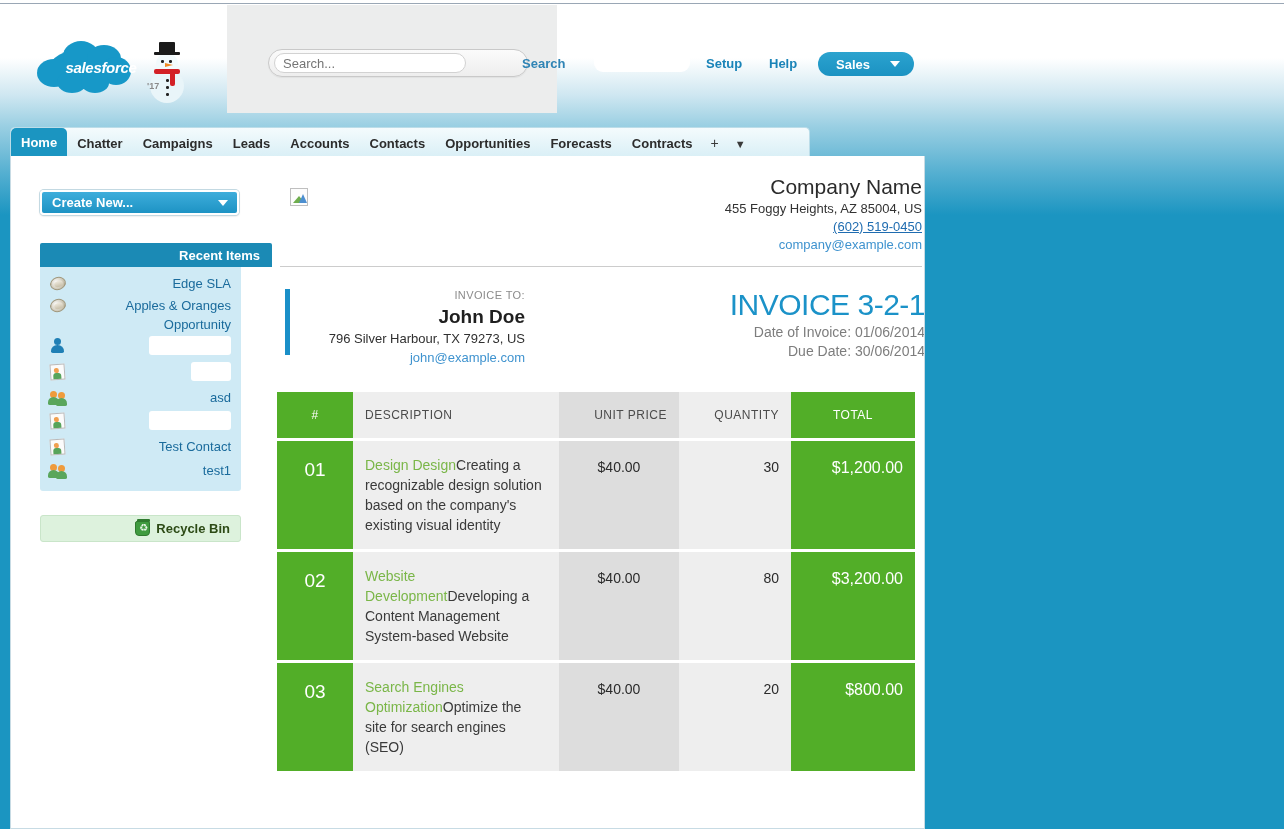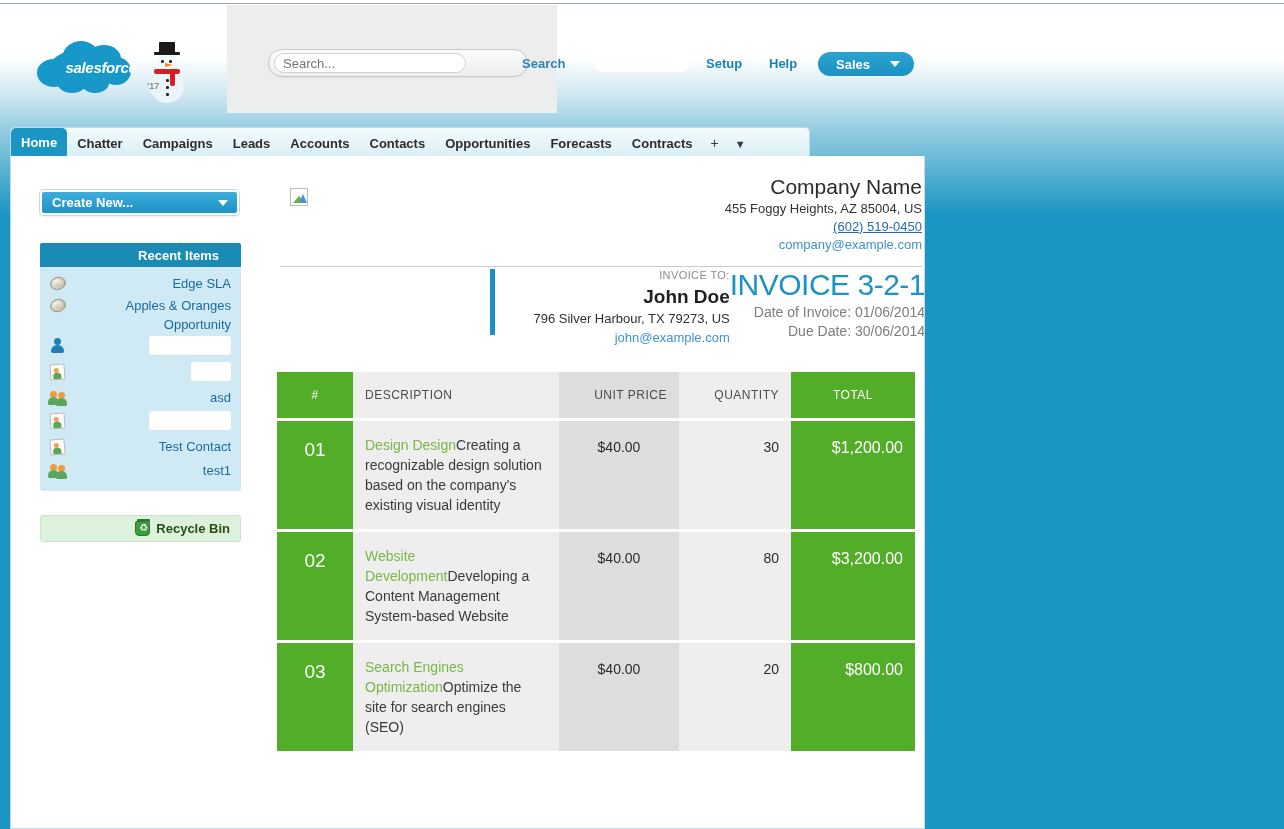--- a/index.html
+++ b/index.html
@@ -158,24 +158,24 @@
     color:#fff; font-size:13px; font-weight:bold;
     display:flex; align-items:center; cursor:pointer; position:relative;
   }
   .create-new .lbl { margin-left:10px; }
   .create-new .chev {
     position:absolute; right:9px; top:8px; width:0; height:0;
     border-left:5px solid transparent; border-right:5px solid transparent;
     border-top:6px solid #fff;
   }
   .ri-head {
-    margin-top:28px; width:201px; height:24px; background:#1b8ab5;
+    margin-top:28px; width:232px; height:24px; background:#1b8ab5;
     color:#fff; font-size:13px; font-weight:bold;
     display:flex; align-items:center; justify-content:flex-end;
-    padding-right:22px; border-radius:2px 2px 0 0; cursor:pointer;
+    padding-right:12px; border-radius:2px 2px 0 0; cursor:pointer;
   }
   .ri-body {
     width:201px; background:#cfeaf5; padding:6px 0 8px 0;
     border-radius:0 0 3px 3px;
   }
   .ri-item {
     display:flex; align-items:flex-start; min-height:22px;
     padding:1px 10px 1px 10px; cursor:pointer;
   }
   .ri-icon { width:22px; flex:0 0 22px; padding-top:2px; }
@@ -263,21 +263,21 @@
     content:""; position:absolute; left:8px; bottom:2px; width:0; height:0;
     border-left:4px solid transparent; border-right:4px solid transparent;
     border-bottom:9px solid #4d8fd0;
   }
   .co-block { text-align:right; }
   .co-name { font-size:21px; color:#2b2b2b; line-height:26px; }
   .co-addr { font-size:13px; color:#333; line-height:18px; }
   .co-phone { font-size:13px; color:#1f6cb0; text-decoration:underline; display:block; cursor:pointer; line-height:18px; }
   .co-mail  { font-size:13px; color:#3f93cf; display:block; cursor:pointer; line-height:18px; }
   .hr { margin:12px 3px 0 3px; border-top:1px solid #cccccc; }
-  .inv-mid { display:flex; justify-content:flex-end; padding-left:8px; }
+  .inv-mid { display:flex; justify-content:space-between; margin-top:20px; padding-left:8px; }
   .bill-to { position:relative; padding-left:14px; text-align:right; min-width:240px; }
   .bar { position:absolute; left:0; top:2px; width:5px; height:66px; background:#1a8fc8; }
   .bt-label { font-size:11px; color:#8b8b8b; letter-spacing:.4px; line-height:17px; }
   .bt-name { font-size:19px; font-weight:bold; color:#1f1f1f; line-height:25px; }
   .bt-addr { font-size:13px; color:#303030; line-height:19px; }
   .bt-mail { font-size:13px; color:#3f93cf; cursor:pointer; line-height:19px; }
   .inv-no-block { text-align:right; }
   .inv-no { font-size:30px; color:#1b92c8; line-height:36px; letter-spacing:-0.5px; }
   .inv-date { font-size:14px; color:#7d7d7d; line-height:19px; }
   

